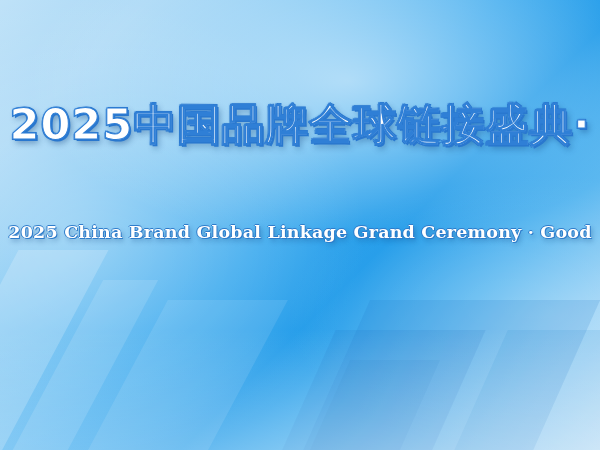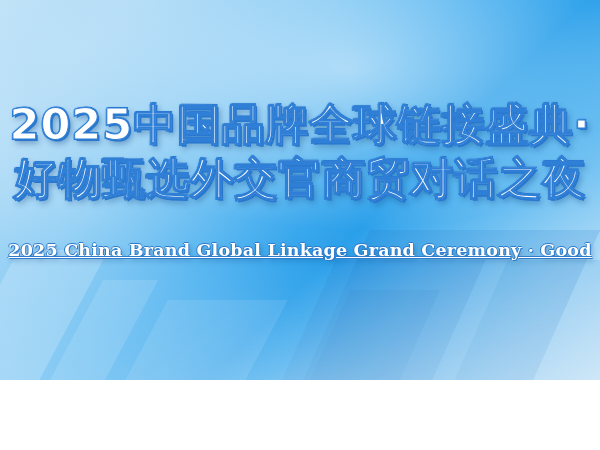--- a/index.html
+++ b/index.html
@@ -3,21 +3,21 @@
 <meta charset="utf-8">
 <style>
   html, body {
     margin: 0;
     padding: 0;
     background: #ffffff;
   }
   #poster {
     position: relative;
     width: 600px;
-    height: 380px;
+    height: 450px;
     overflow: hidden;
     background: linear-gradient(135deg,
         #bfe2f8 0%,
         #a9d8f6 14%,
         #6fc0f2 32%,
         #3aa9ee 48%,
         #1e9ae9 60%,
         #59b7f0 74%,
         #9ed4f6 88%,
         #cfe9fb 100%);
@@ -122,21 +122,21 @@
     font-size: 17.5px;
     letter-spacing: 0.2px;
     color: #ffffff;
     text-shadow:
       1px 1px 0 #2e7ccb,
       -1px 0 0 #2e7ccb,
       0 -1px 0 #2e7ccb,
       2px 3px 5px rgba(15,65,125,0.40);
     white-space: nowrap;
   }
-  .title-en.en1 { top: 240px; text-decoration: underline; }
+  .title-en.en1 { top: 222px; }
   .title-en.en2 { top: 306px; }
 </style>
 </head>
 <body>
 
 <div id="poster">
   <div class="sweep"></div>
 
   <div class="band b1"></div>
   <div class="band b2"></div>
@@ -144,16 +144,15 @@
 
   <div class="poly p4"></div>
   <div class="poly p2"></div>
   <div class="poly p1"></div>
   <div class="poly p3"></div>
 
   <div class="glow-bottom"></div>
 
   <div class="content">
     <div class="title-zh line1">2025中国品牌全球链接盛典·</div>
-    <div class="title-zh line2">好物甄选外交官商贸对话之夜</div>
     <div class="title-en en1">2025 China Brand Global Linkage Grand Ceremony · Good</div>
   </div>
 </div>
 
 </body></html>

